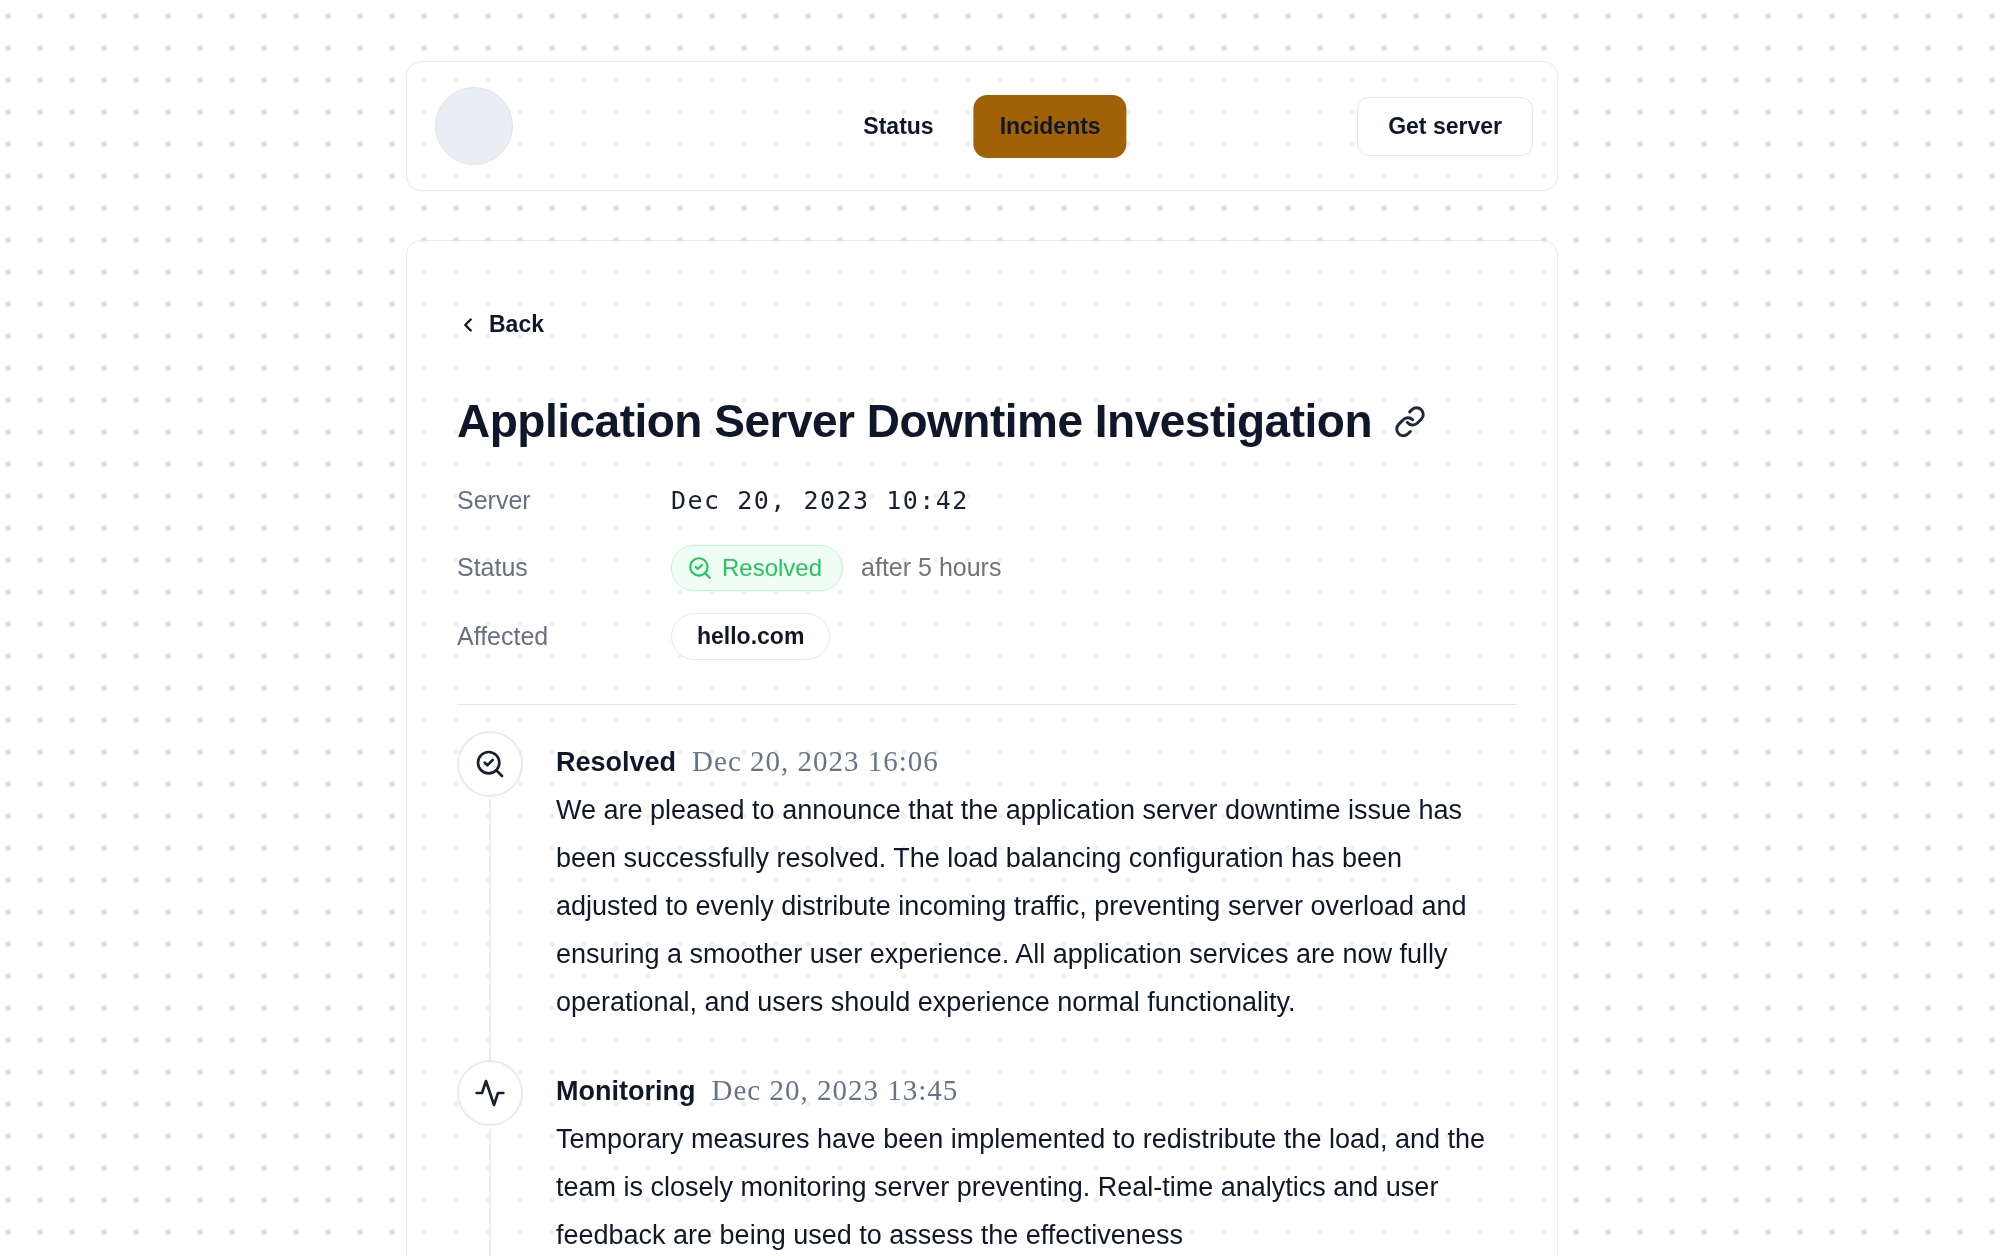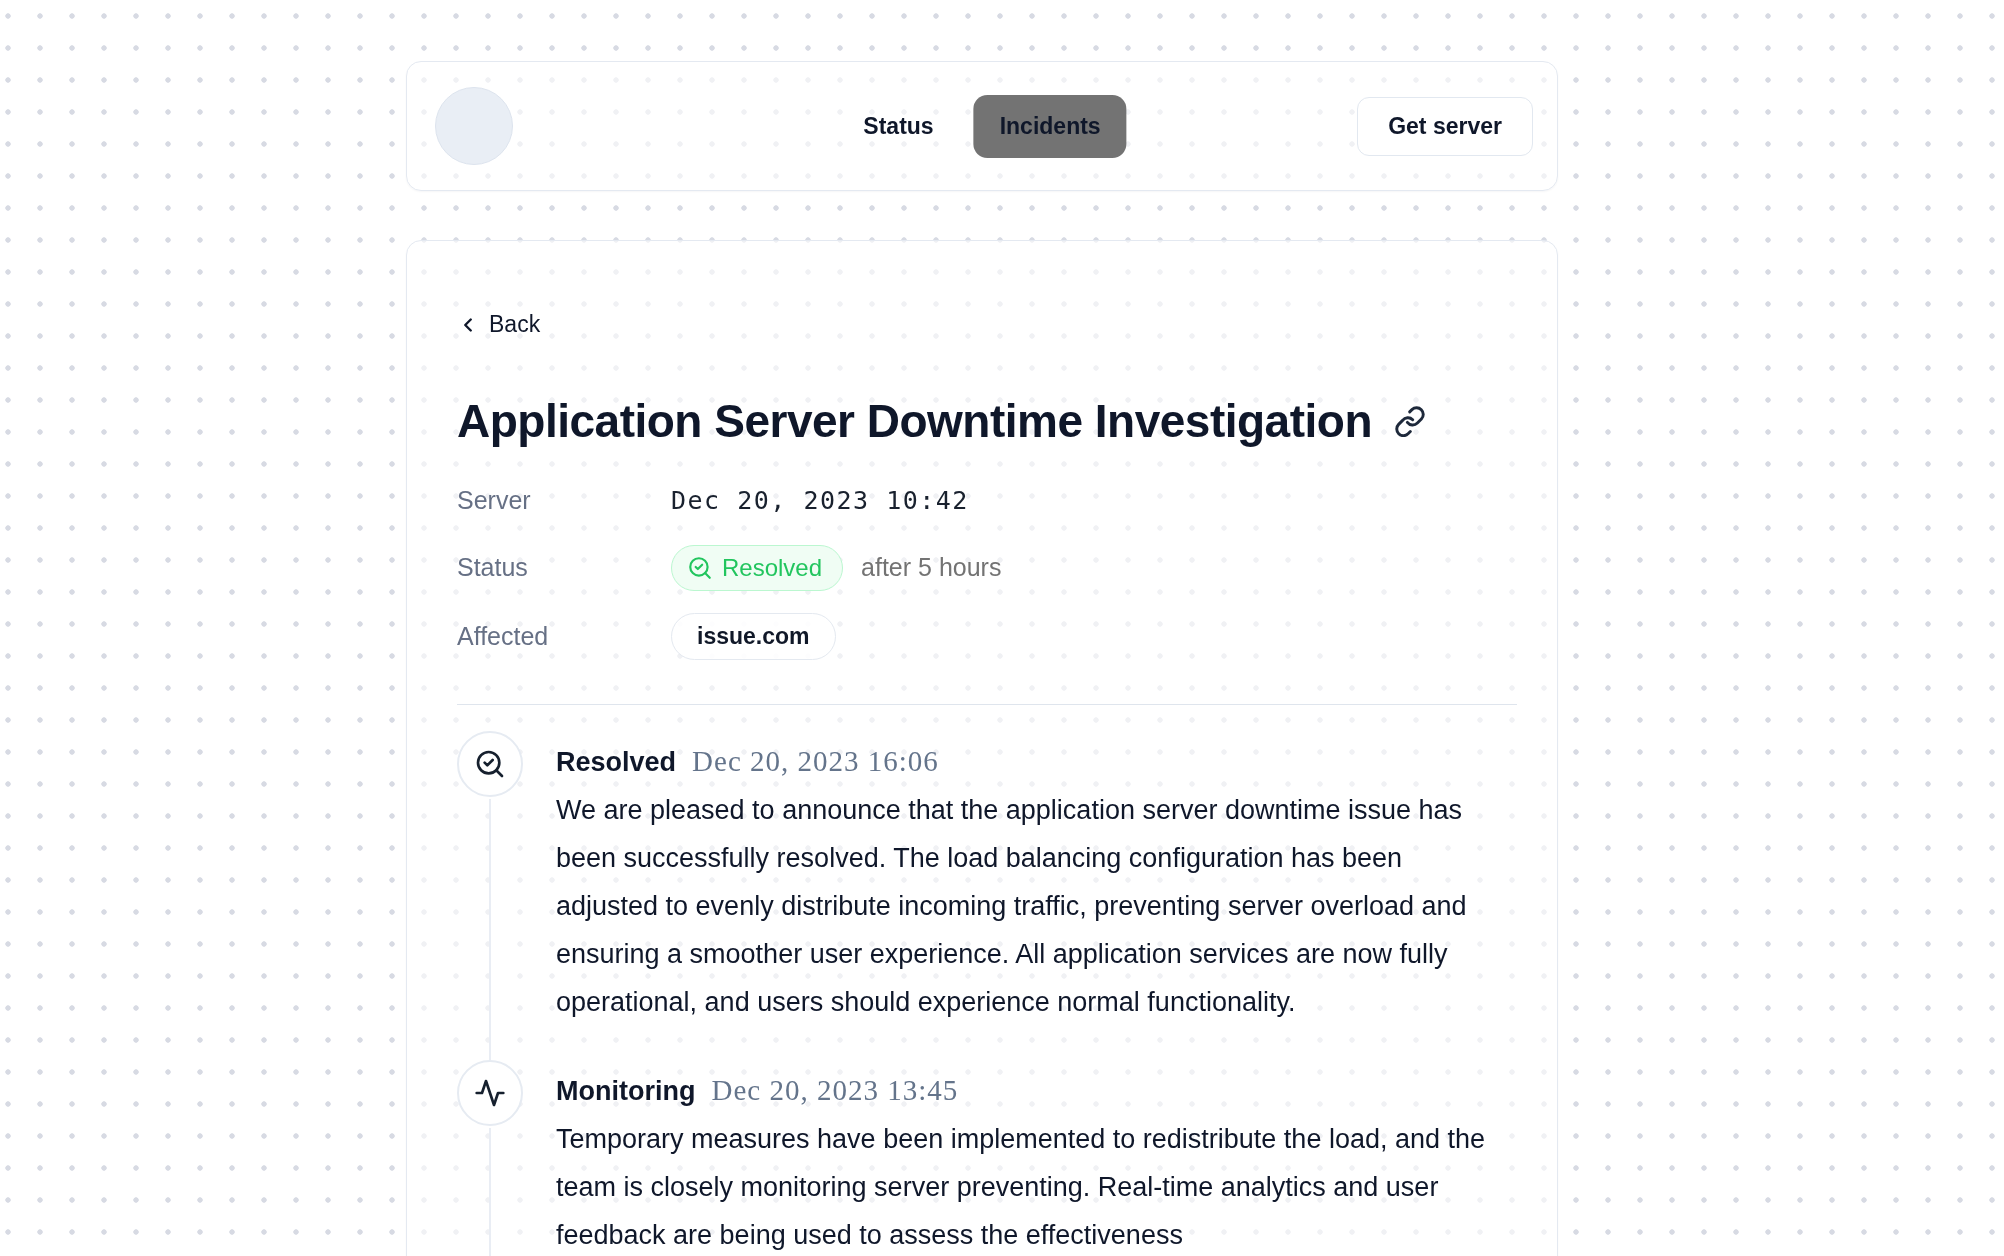--- a/index.html
+++ b/index.html
@@ -33,35 +33,35 @@
   }
   .nav-tabs {
     position:absolute; left:50%; transform:translateX(-50%);
     display:flex; align-items:center; gap:14px;
   }
   .tab {
     font-size:23px; font-weight:bold; color:#0f172a;
     padding:18px 26px; border-radius:14px; cursor:pointer;
     text-decoration:none; white-space:nowrap;
   }
-  .tab.active { background:#737373; }
+  .tab.active { background:#a16207; }
   .btn-updates {
     margin-left:auto;
     font-family:inherit; font-size:23px; font-weight:bold; color:#0f172a;
     background:#ffffff; border:1.5px solid #e2e8f0; border-radius:12px;
     padding:15px 30px; cursor:pointer;
   }
   
   .main-card {
     margin-top:49px; min-height:1400px;
     padding:70px 40px 80px 50px;
   }
   .back {
     display:inline-flex; align-items:center; gap:10px;
-    font-size:23px; font-weight:normal; color:#0f172a;
+    font-size:23px; font-weight:bold; color:#0f172a;
     text-decoration:none; cursor:pointer;
   }
   .back svg { display:block; }
   .title-row {
     margin-top:54px;
     display:flex; align-items:center; gap:22px;
   }
   .title-row .title-text {
     font-size:46px; font-weight:bold; letter-spacing:-0.5px; color:#0f172a;
     line-height:1.2;
@@ -166,21 +166,21 @@
                 </svg>
             </span>
             <span>Resolved</span>
           </span>
           <span class="after-text">after 5 hours</span>
         </div>
       </div>
       <div class="meta-row">
         <div class="meta-label">Affected</div>
         <div class="meta-value">
-          <span class="pill-affected">issue.com</span>
+          <span class="pill-affected">hello.com</span>
         </div>
       </div>
     </div>
 
     <hr class="divider">
 
     <section class="timeline">
 
       <article class="update">
         <div class="t-circle">

